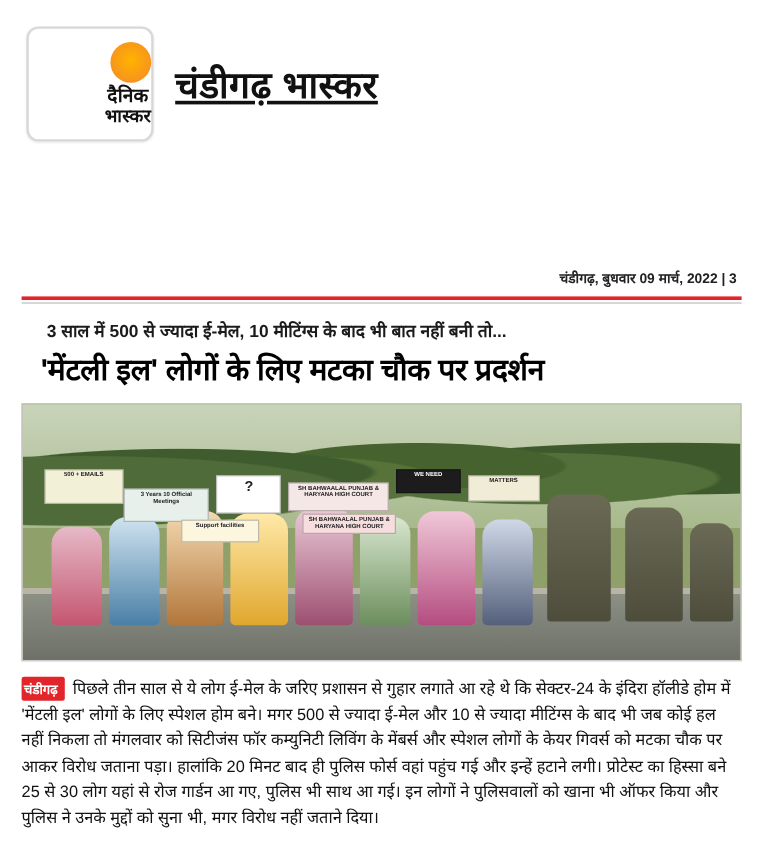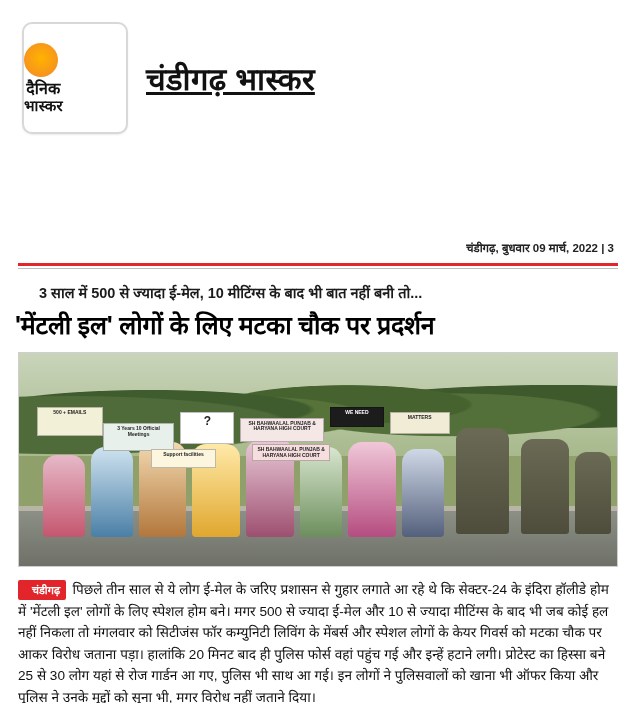--- a/index.html
+++ b/index.html
@@ -16,27 +16,27 @@
   }
 
   
   .masthead {
     display: flex;
     align-items: center;
     padding: 22px 18px 10px 22px;
     gap: 18px;
   }
   .logo-box {
-    width: 106px; height: 112px;
+    width: 106px; height: 96px;
     border: 2px solid #d8d8d8;
     border-radius: 10px;
     background: #fff;
     display: flex;
     flex-direction: column;
-    align-items: flex-start;
+    align-items: flex-end;
     justify-content: center;
     flex: none;
     box-shadow: 0 1px 2px rgba(0,0,0,.08);
   }
   .logo-sun {
     width: 34px; height: 34px;
     border-radius: 50%;
     background: radial-gradient(circle at 50% 45%, #ffb300 0%, #f7941d 70%, #f26722 100%);
     margin-bottom: 4px;
     position: relative;
@@ -101,21 +101,21 @@
     font-size: 14.5px;
     font-weight: bold;
     color: #1b1b1b;
     padding: 16px 22px 0 39px;
     line-height: 1.2;
   }
   .headline {
     font-size: 25px;
     font-weight: bold;
     color: #000;
-    padding: 8px 22px 0 15px;
+    padding: 8px 22px 0 34px;
     line-height: 1.2;
     letter-spacing: -.2px;
   }
 
   
   .photo-wrap {
     margin: 12px 18px 0 18px;
     height: 215px;
     position: relative;
     overflow: hidden;
@@ -174,21 +174,21 @@
   
   .body-wrap {
     margin: 12px 18px 0 18px;
   }
   .city-tag {
     display: inline-block;
     background: #e2252b;
     color: #fff;
     font-size: 11px;
     font-weight: bold;
-    padding: 2px 6px 3px 14px;
+    padding: 2px 6px 3px 2px;
     border-radius: 2px;
     vertical-align: middle;
     margin-right: 2px;
   }
   .body-text {
     font-size: 13.6px;
     line-height: 1.58;
     color: #111;
     text-align: justify;
     display: inline;

